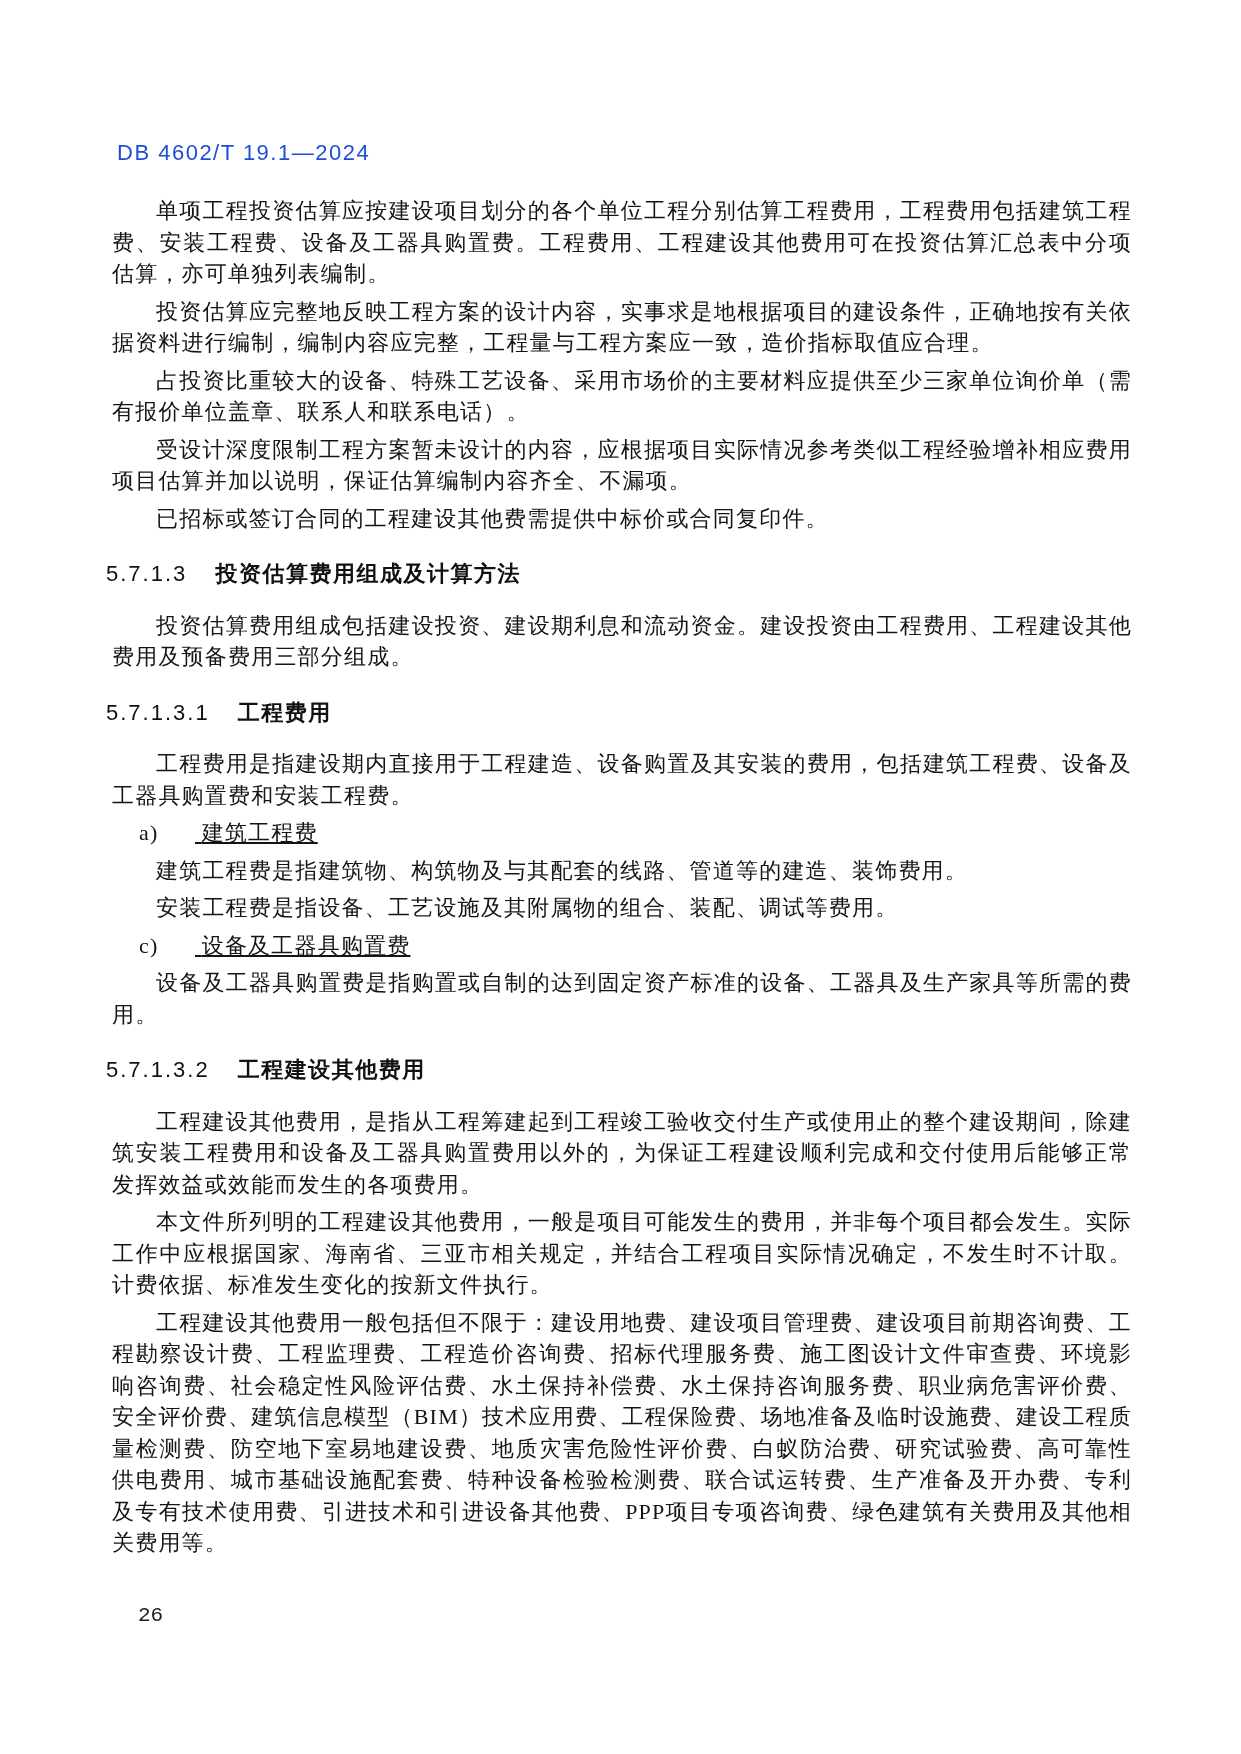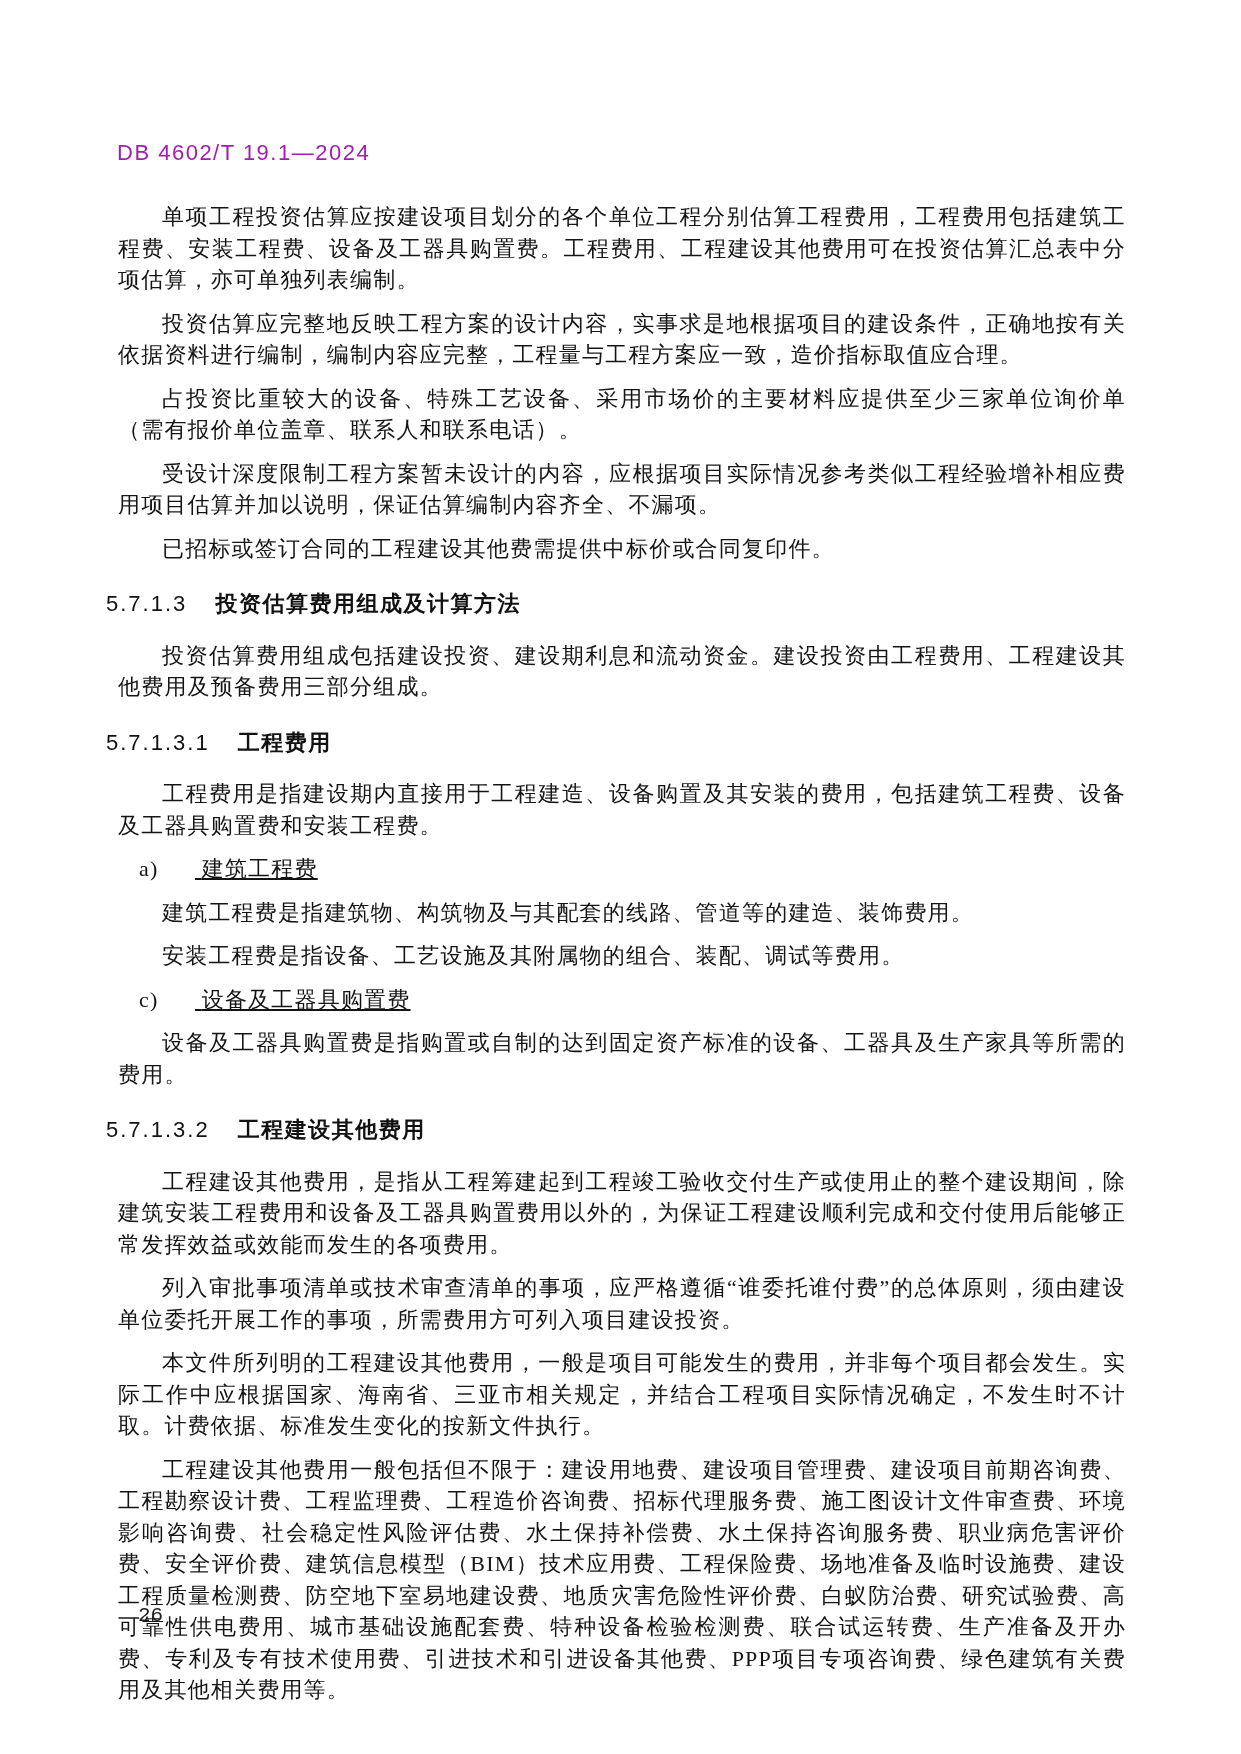--- a/index.html
+++ b/index.html
@@ -16,32 +16,32 @@
     overflow: hidden;
   }
   .doc-code {
     position: absolute;
     top: 140px;
     left: 117px;
     font-family: "Liberation Sans", "DejaVu Sans", sans-serif;
     font-size: 22px;
     font-weight: normal;
     letter-spacing: 1.5px;
-    color: #a21caf;
+    color: #1d4ed8;
     white-space: nowrap;
   }
   .content {
     position: absolute;
     top: 189px;
     left: 106px;
     width: 1032px;
     font-family: "Liberation Serif", "DejaVu Serif", serif;
   }
   .para {
-    margin: 12px;
+    margin: 6px;
     font-size: 22px;
     line-height: 31.5px;
     letter-spacing: 1.2px;
     text-align: justify;
     text-indent: 2em;
     color: #141414;
   }
   .clause {
     margin: 24px 0 20px 0;
     font-family: "Liberation Sans", "DejaVu Sans", sans-serif;
@@ -120,21 +120,20 @@
       <span class="list-marker">c)</span>
       <span class="list-title">设备及工器具购置费</span>
     </p>
     <p class="para">设备及工器具购置费是指购置或自制的达到固定资产标准的设备、工器具及生产家具等所需的费用。</p>
 
     <h2 class="clause">
       <span class="clause-num">5.7.1.3.2</span>
       <span class="clause-title">工程建设其他费用</span>
     </h2>
     <p class="para">工程建设其他费用，是指从工程筹建起到工程竣工验收交付生产或使用止的整个建设期间，除建筑安装工程费用和设备及工器具购置费用以外的，为保证工程建设顺利完成和交付使用后能够正常发挥效益或效能而发生的各项费用。</p>
-    <p class="para">列入审批事项清单或技术审查清单的事项，应严格遵循“谁委托谁付费”的总体原则，须由建设单位委托开展工作的事项，所需费用方可列入项目建设投资。</p>
     <p class="para">本文件所列明的工程建设其他费用，一般是项目可能发生的费用，并非每个项目都会发生。实际工作中应根据国家、海南省、三亚市相关规定，并结合工程项目实际情况确定，不发生时不计取。计费依据、标准发生变化的按新文件执行。</p>
     <p class="para">工程建设其他费用一般包括但不限于：建设用地费、建设项目管理费、建设项目前期咨询费、工程勘察设计费、工程监理费、工程造价咨询费、招标代理服务费、施工图设计文件审查费、环境影响咨询费、社会稳定性风险评估费、水土保持补偿费、水土保持咨询服务费、职业病危害评价费、安全评价费、建筑信息模型（BIM）技术应用费、工程保险费、场地准备及临时设施费、建设工程质量检测费、防空地下室易地建设费、地质灾害危险性评价费、白蚁防治费、研究试验费、高可靠性供电费用、城市基础设施配套费、特种设备检验检测费、联合试运转费、生产准备及开办费、专利及专有技术使用费、引进技术和引进设备其他费、PPP项目专项咨询费、绿色建筑有关费用及其他相关费用等。</p>
 
   </div>
 
   <div class="page-num">26</div>
 
 </div>
 
 </body></html>

